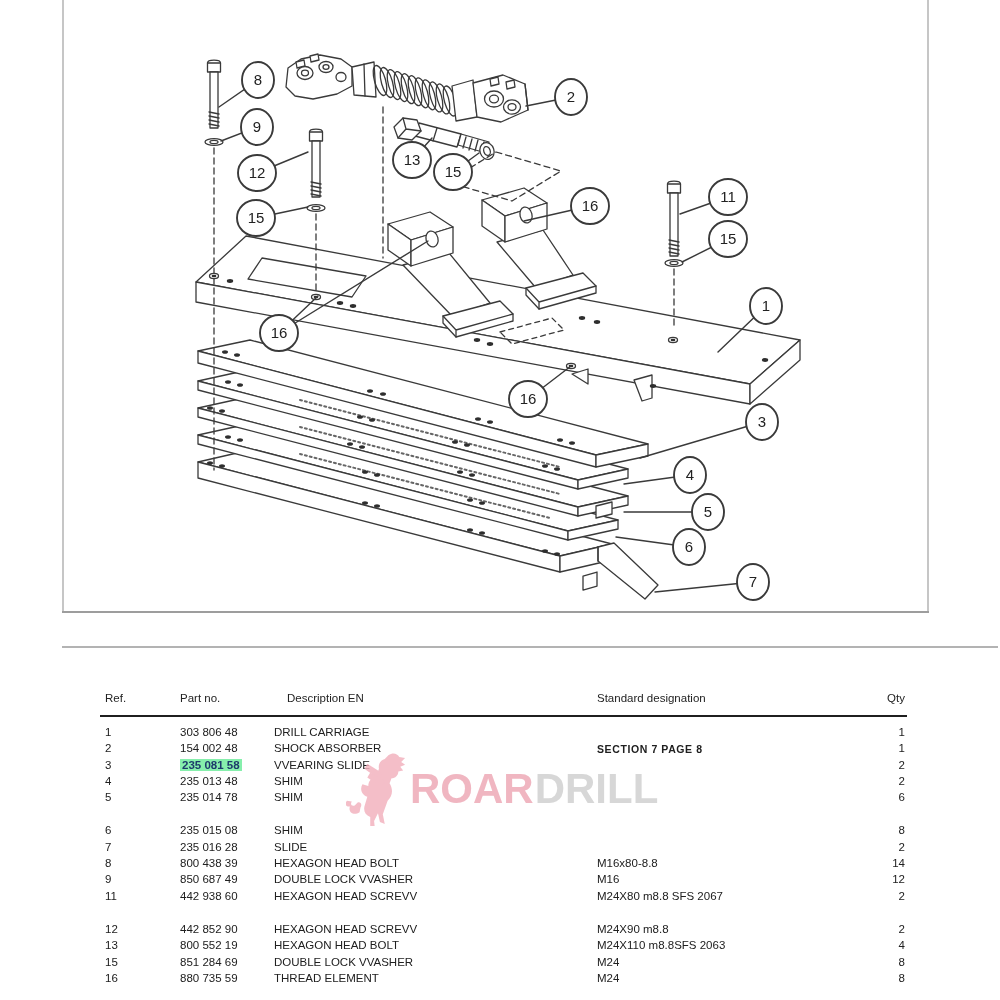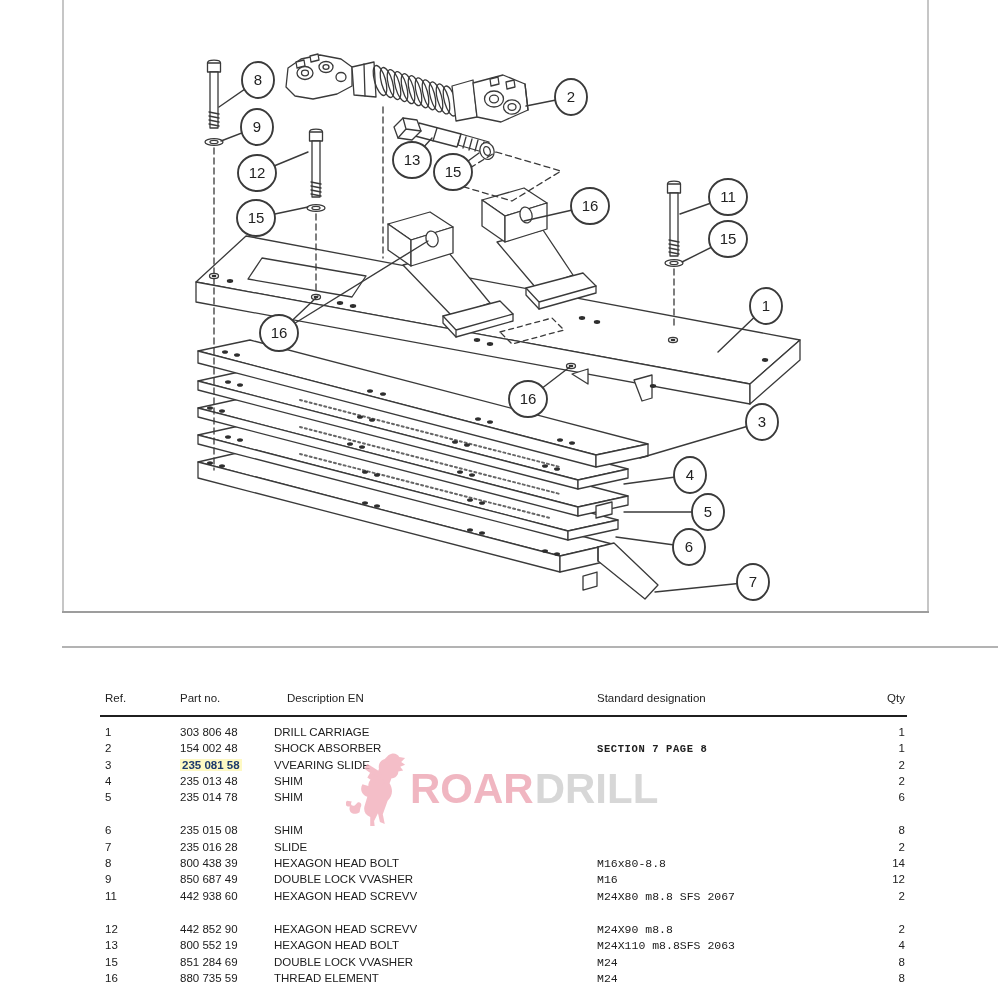--- a/index.html
+++ b/index.html
@@ -20,24 +20,24 @@
   #table-header{position:absolute;left:0;top:692px;z-index:1;}
   #table-header span{position:absolute;top:0;font-size:11.5px;white-space:nowrap;color:#232323;}
   .h-ref{left:105px;} .h-part{left:180px;} .h-desc{left:287px;} .h-std{left:597px;}
   .h-qty{left:835px;width:70px;text-align:right;}
   #header-rule{position:absolute;left:100px;top:715px;width:807px;height:2px;background:#1f1f1f;}
 
   #table-groups{position:absolute;left:0;top:726px;width:1000px;z-index:1;}
   .t-group{margin-bottom:17px;}
   .t-row{position:relative;height:16.3px;}
   .t-row div{position:absolute;top:0;font-size:11.5px;white-space:nowrap;color:#202020;}
-  .c-ref{left:105px;} .c-part{left:180px;} .c-desc{left:274px;} .c-std{left:597px;font-family:Liberation Mono, monospace;}
+  .c-ref{left:105px;} .c-part{left:180px;} .c-desc{left:274px;} .c-std{left:597px;}
   .c-qty{left:835px;width:70px;text-align:right;}
   .std-bold{font-weight:bold;font-size:10.5px !important;letter-spacing:.6px;padding-top:1px;}
-  .part-hl{background:#fef9c3;color:#1d3a6b;font-weight:bold;padding:0 2px;}
+  .part-hl{background:#86efac;color:#1d3a6b;font-weight:bold;padding:0 2px;}
 
   
   #watermark{
     position:absolute;left:346px;top:750px;height:78px;display:flex;align-items:center;
     z-index:4;opacity:.82;pointer-events:none;
   }
   #watermark .wm-word{font-weight:bold;font-size:42px;letter-spacing:0;line-height:78px;}
   #wm-roar{margin-left:2px;}
   #wm-drill{margin-left:1px;}
 </style>

